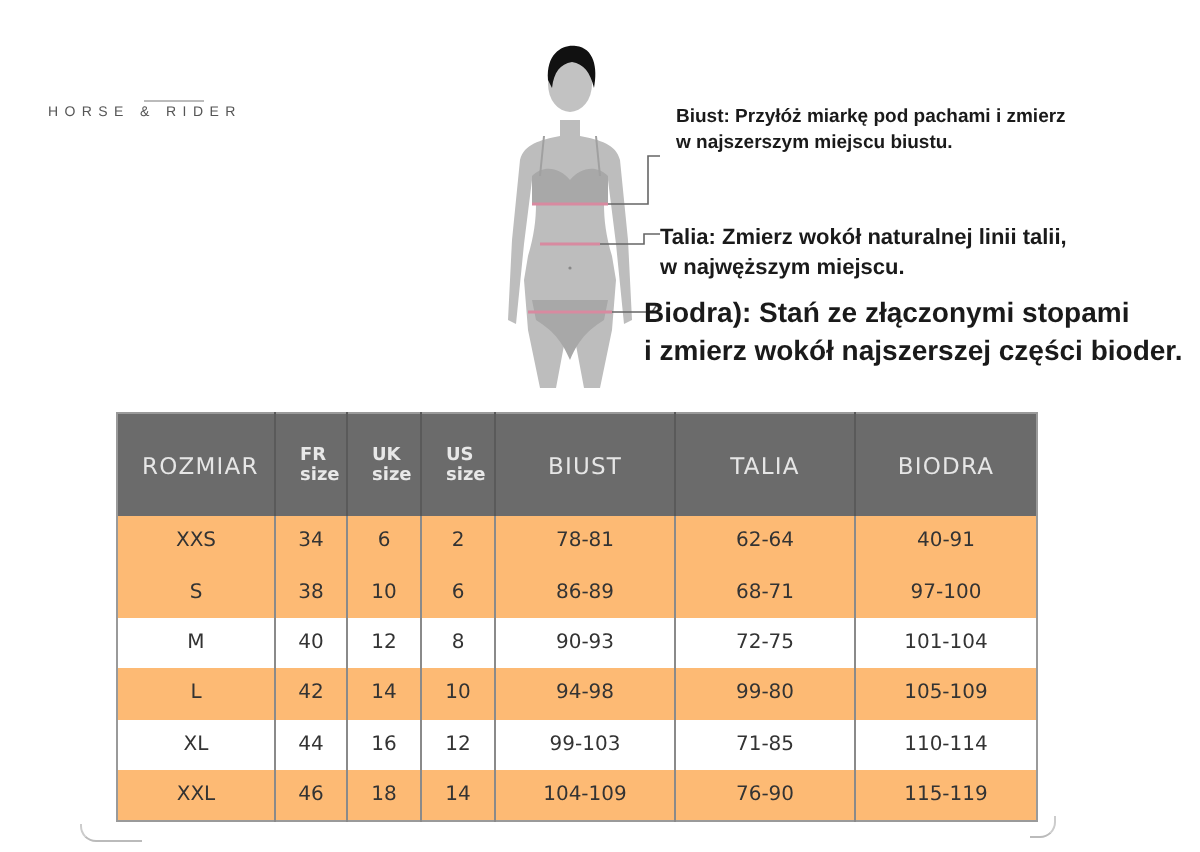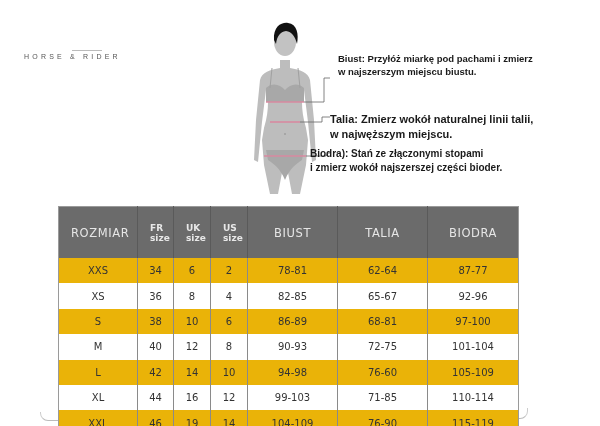--- a/index.html
+++ b/index.html
@@ -14,30 +14,30 @@
   .logo-line { position:absolute; left:50px; top:24px; width:30px; height:1px; background:#bbb; }
 
   
   .figure { position:absolute; left:240px; top:10px; width:90px; height:190px; }
 
   
   .instr { position:absolute; font-family:Liberation Sans, sans-serif; font-weight:bold; color:#1a1a1a; white-space:nowrap; }
   .instr div { line-height:1.35; }
   .instr-biust { left:338px; top:53px; width:250px; font-size:9.5px; }
   .instr-talia { left:330px; top:112px; width:260px; font-size:11px; }
-  .instr-biodra { left:310px; top:147px; width:270px; font-size:10px; }
+  .instr-biodra { left:322px; top:147px; width:270px; font-size:14px; }
 
   
   .table-wrap { position:absolute; left:58px; top:206px; width:460px; }
   table { border-collapse:collapse; width:460px; font-family:"DejaVu Sans", sans-serif; table-layout:fixed; }
   th { background:#6b6b6b; color:#e6e6e6; font-weight:normal; height:27px; padding:12px; border-right:1px solid #5a5a5a; text-align:center; vertical-align:middle; }
   th.big { font-size:11.5px; letter-spacing:0.6px; }
   th.small { font-size:9px; font-weight:bold; line-height:10px; color:#e8e8e8; }
   td { height:25.4px; padding:0; text-align:center; vertical-align:middle; font-size:10px; color:#333; border-right:1px solid #8a8a8a; }
-  tr.shade td { background:#eab308; }
+  tr.shade td { background:#fdba74; }
   tr.plain td { background:#ffffff; }
   td:last-child, th:last-child { border-right:none;margin-top:44px; }
   table { border:1px solid #9a9a9a; }
   .shadow-left { position:absolute; left:40px; top:412px; width:30px; height:8px; border-bottom:1px solid #bbb; border-left:1px solid #ccc; border-bottom-left-radius:8px; }
   .shadow-right { position:absolute; left:515px; top:408px; width:12px; height:10px; border-bottom:1px solid #bbb; border-right:1px solid #ccc; border-bottom-right-radius:8px; }
 </style>
 </head>
 <body>
 
 <div class="logo">
@@ -115,71 +115,62 @@
       </tr>
     </thead>
     <tbody>
       <tr class="shade">
         <td>XXS</td>
         <td>34</td>
         <td>6</td>
         <td>2</td>
         <td>78-81</td>
         <td>62-64</td>
-        <td>87-77</td>
-      </tr>
-      <tr class="plain">
-        <td>XS</td>
-        <td>36</td>
-        <td>8</td>
-        <td>4</td>
-        <td>82-85</td>
-        <td>65-67</td>
-        <td>92-96</td>
+        <td>40-91</td>
       </tr>
       <tr class="shade">
         <td>S</td>
         <td>38</td>
         <td>10</td>
         <td>6</td>
         <td>86-89</td>
-        <td>68-81</td>
+        <td>68-71</td>
         <td>97-100</td>
       </tr>
       <tr class="plain">
         <td>M</td>
         <td>40</td>
         <td>12</td>
         <td>8</td>
         <td>90-93</td>
         <td>72-75</td>
         <td>101-104</td>
       </tr>
       <tr class="shade">
         <td>L</td>
         <td>42</td>
         <td>14</td>
         <td>10</td>
         <td>94-98</td>
-        <td>76-60</td>
+        <td>99-80</td>
         <td>105-109</td>
       </tr>
       <tr class="plain">
         <td>XL</td>
         <td>44</td>
         <td>16</td>
         <td>12</td>
         <td>99-103</td>
         <td>71-85</td>
         <td>110-114</td>
       </tr>
       <tr class="shade">
         <td>XXL</td>
         <td>46</td>
-        <td>19</td>
+        <td>18</td>
         <td>14</td>
         <td>104-109</td>
         <td>76-90</td>
         <td>115-119</td>
       </tr>
     </tbody>
   </table>
 </div>
 
 </body></html>

